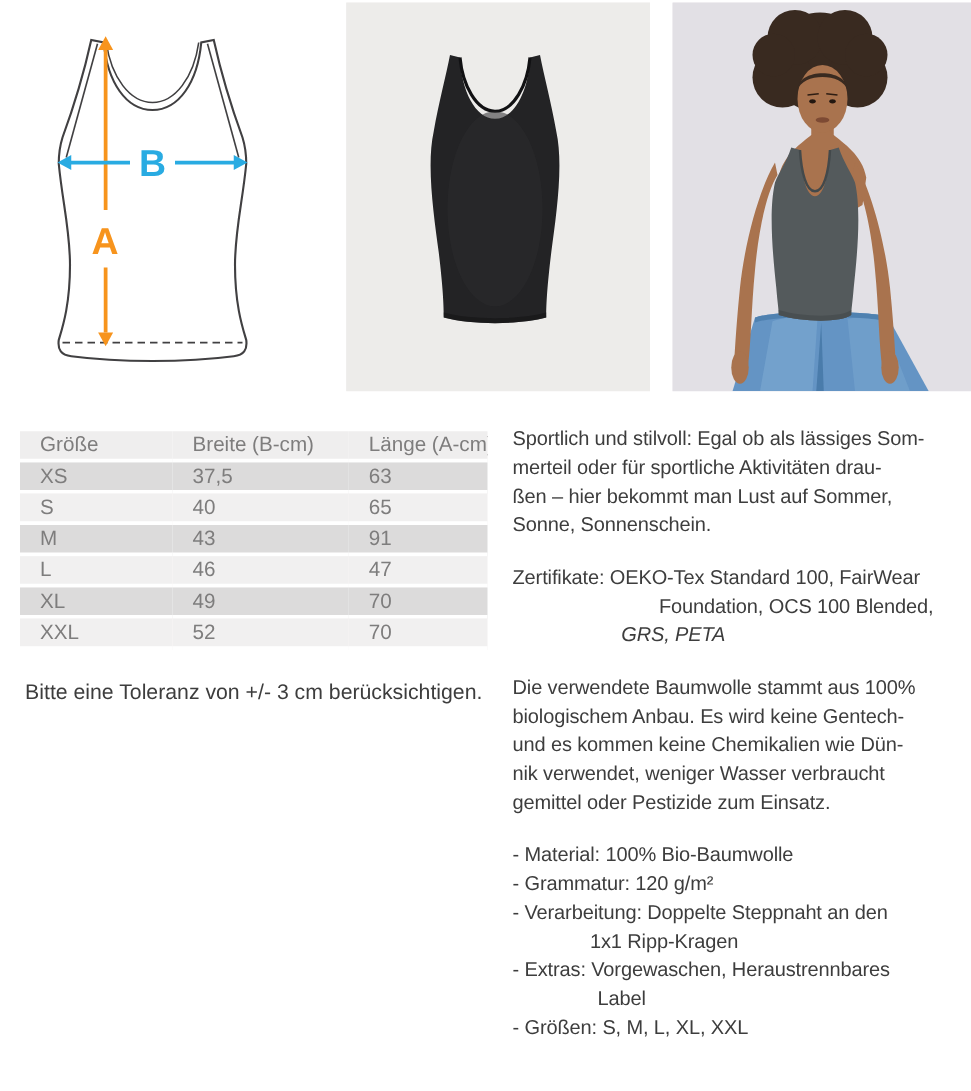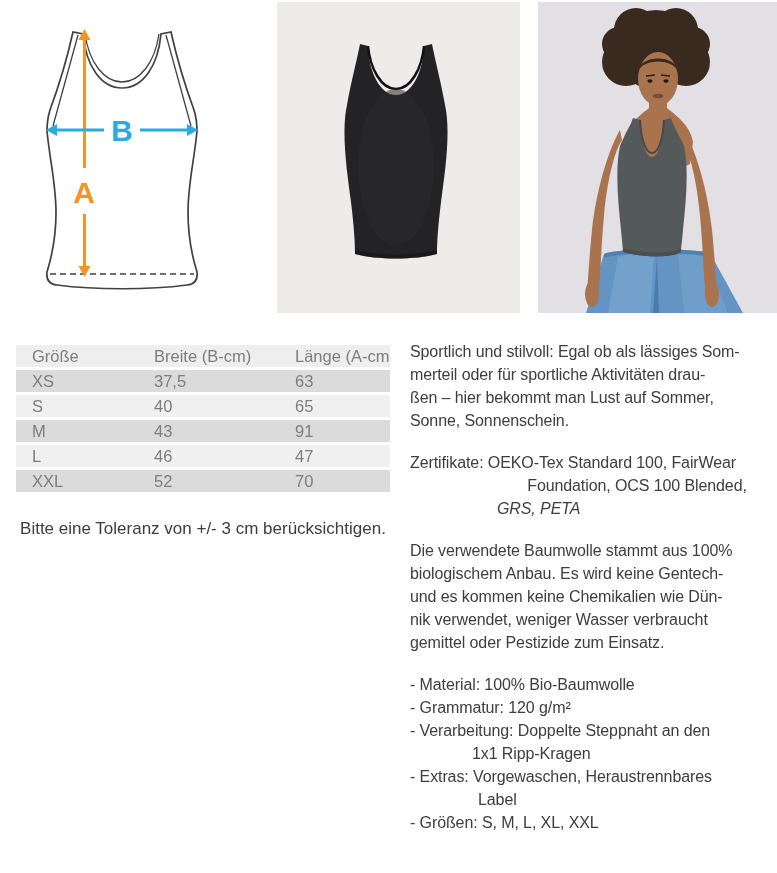--- a/index.html
+++ b/index.html
@@ -195,20 +195,25 @@
               <td>M</td>
               <td>43</td>
               <td>91</td>
             </tr>
             <tr>
               <td>L</td>
               <td>46</td>
               <td>47</td>
             </tr>
             <tr>
+              <td>XL</td>
+              <td>49</td>
+              <td>70</td>
+            </tr>
+            <tr>
               <td>XXL</td>
               <td>52</td>
               <td>70</td>
             </tr>
           </tbody>
       </table>
       <p class="tolerance">Bitte eine Toleranz von +/- 3 cm berücksichtigen.</p>
     </div>
 
     <div class="right-col">

